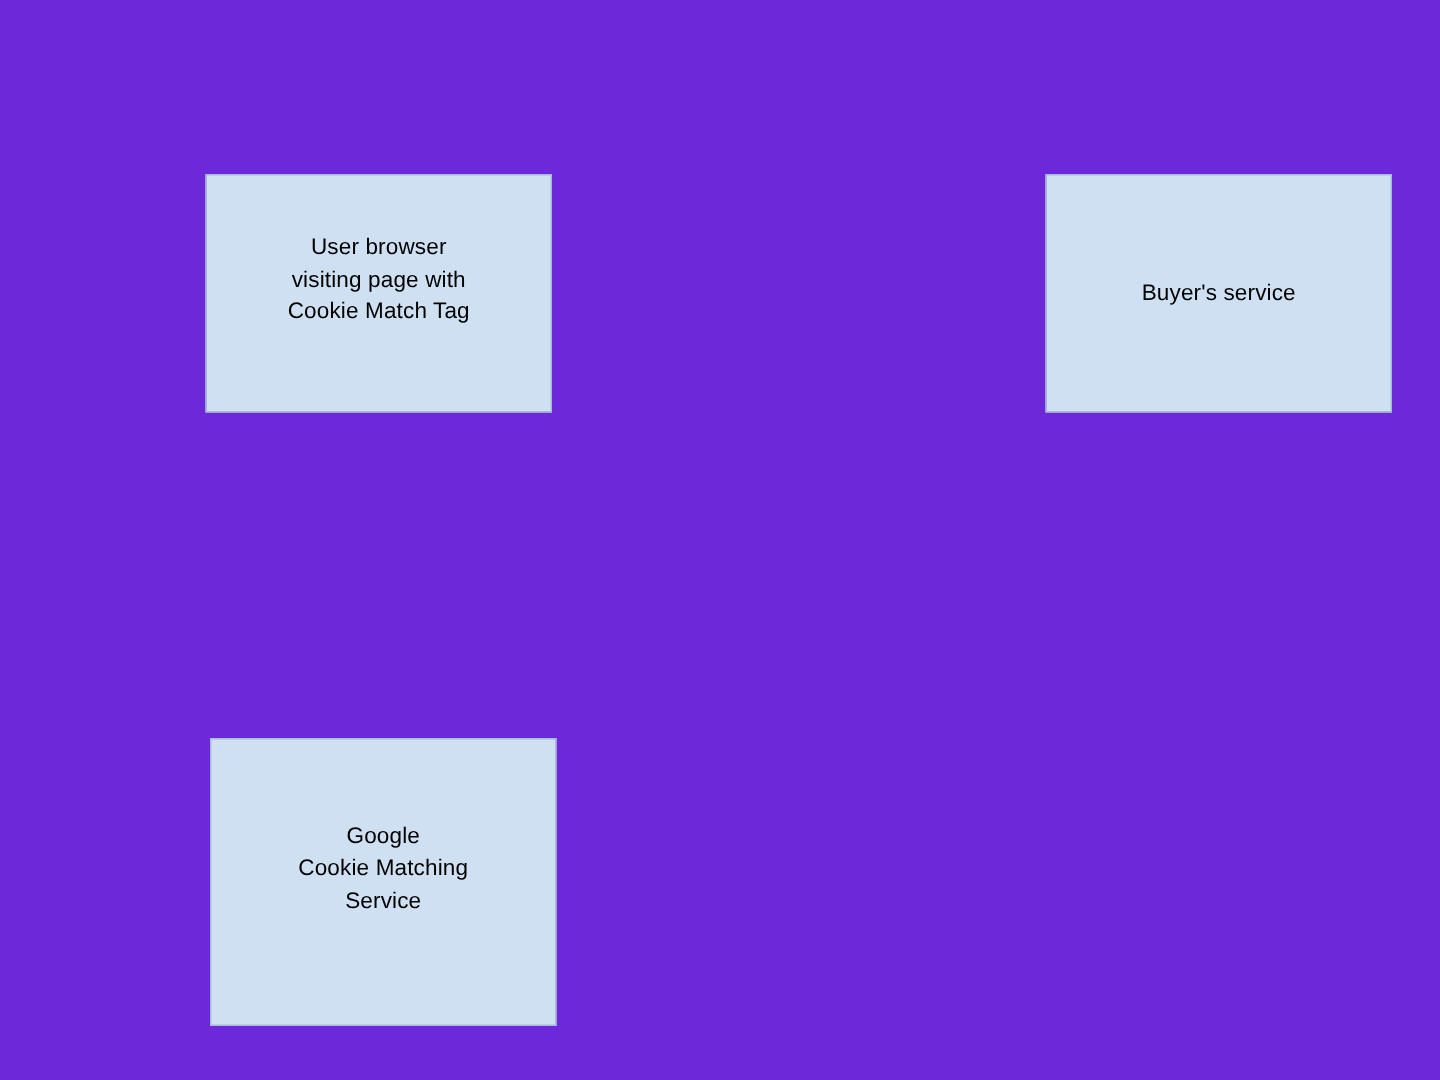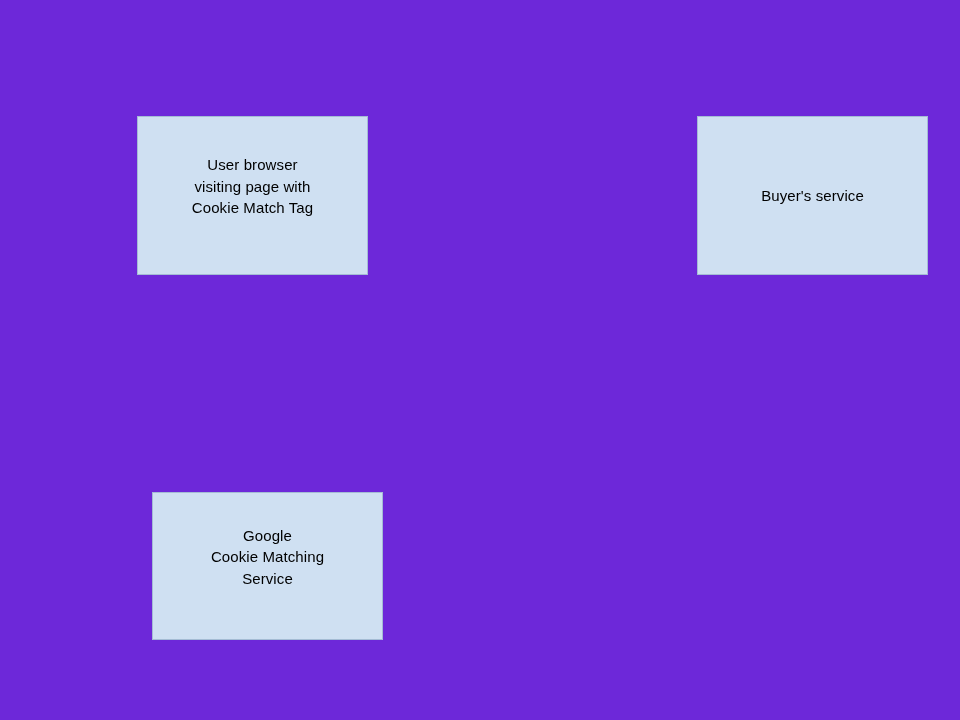--- a/index.html
+++ b/index.html
@@ -58,22 +58,21 @@
     height: 159px;
   }
   #node-buyers-service .node-label {
     transform: translateY(0px);
   }
 
   #node-google-cookie-matching-service {
     left: 140px;
     top: 492px;
     width: 231px;
-    height: 148px;
-    margin-left: 12px;
+    height: 192px;
   }
   #node-google-cookie-matching-service .node-label {
     transform: translateY(-9px);
   }
 </style>
 </head>
 <body>
 
 <div id="canvas">
 

